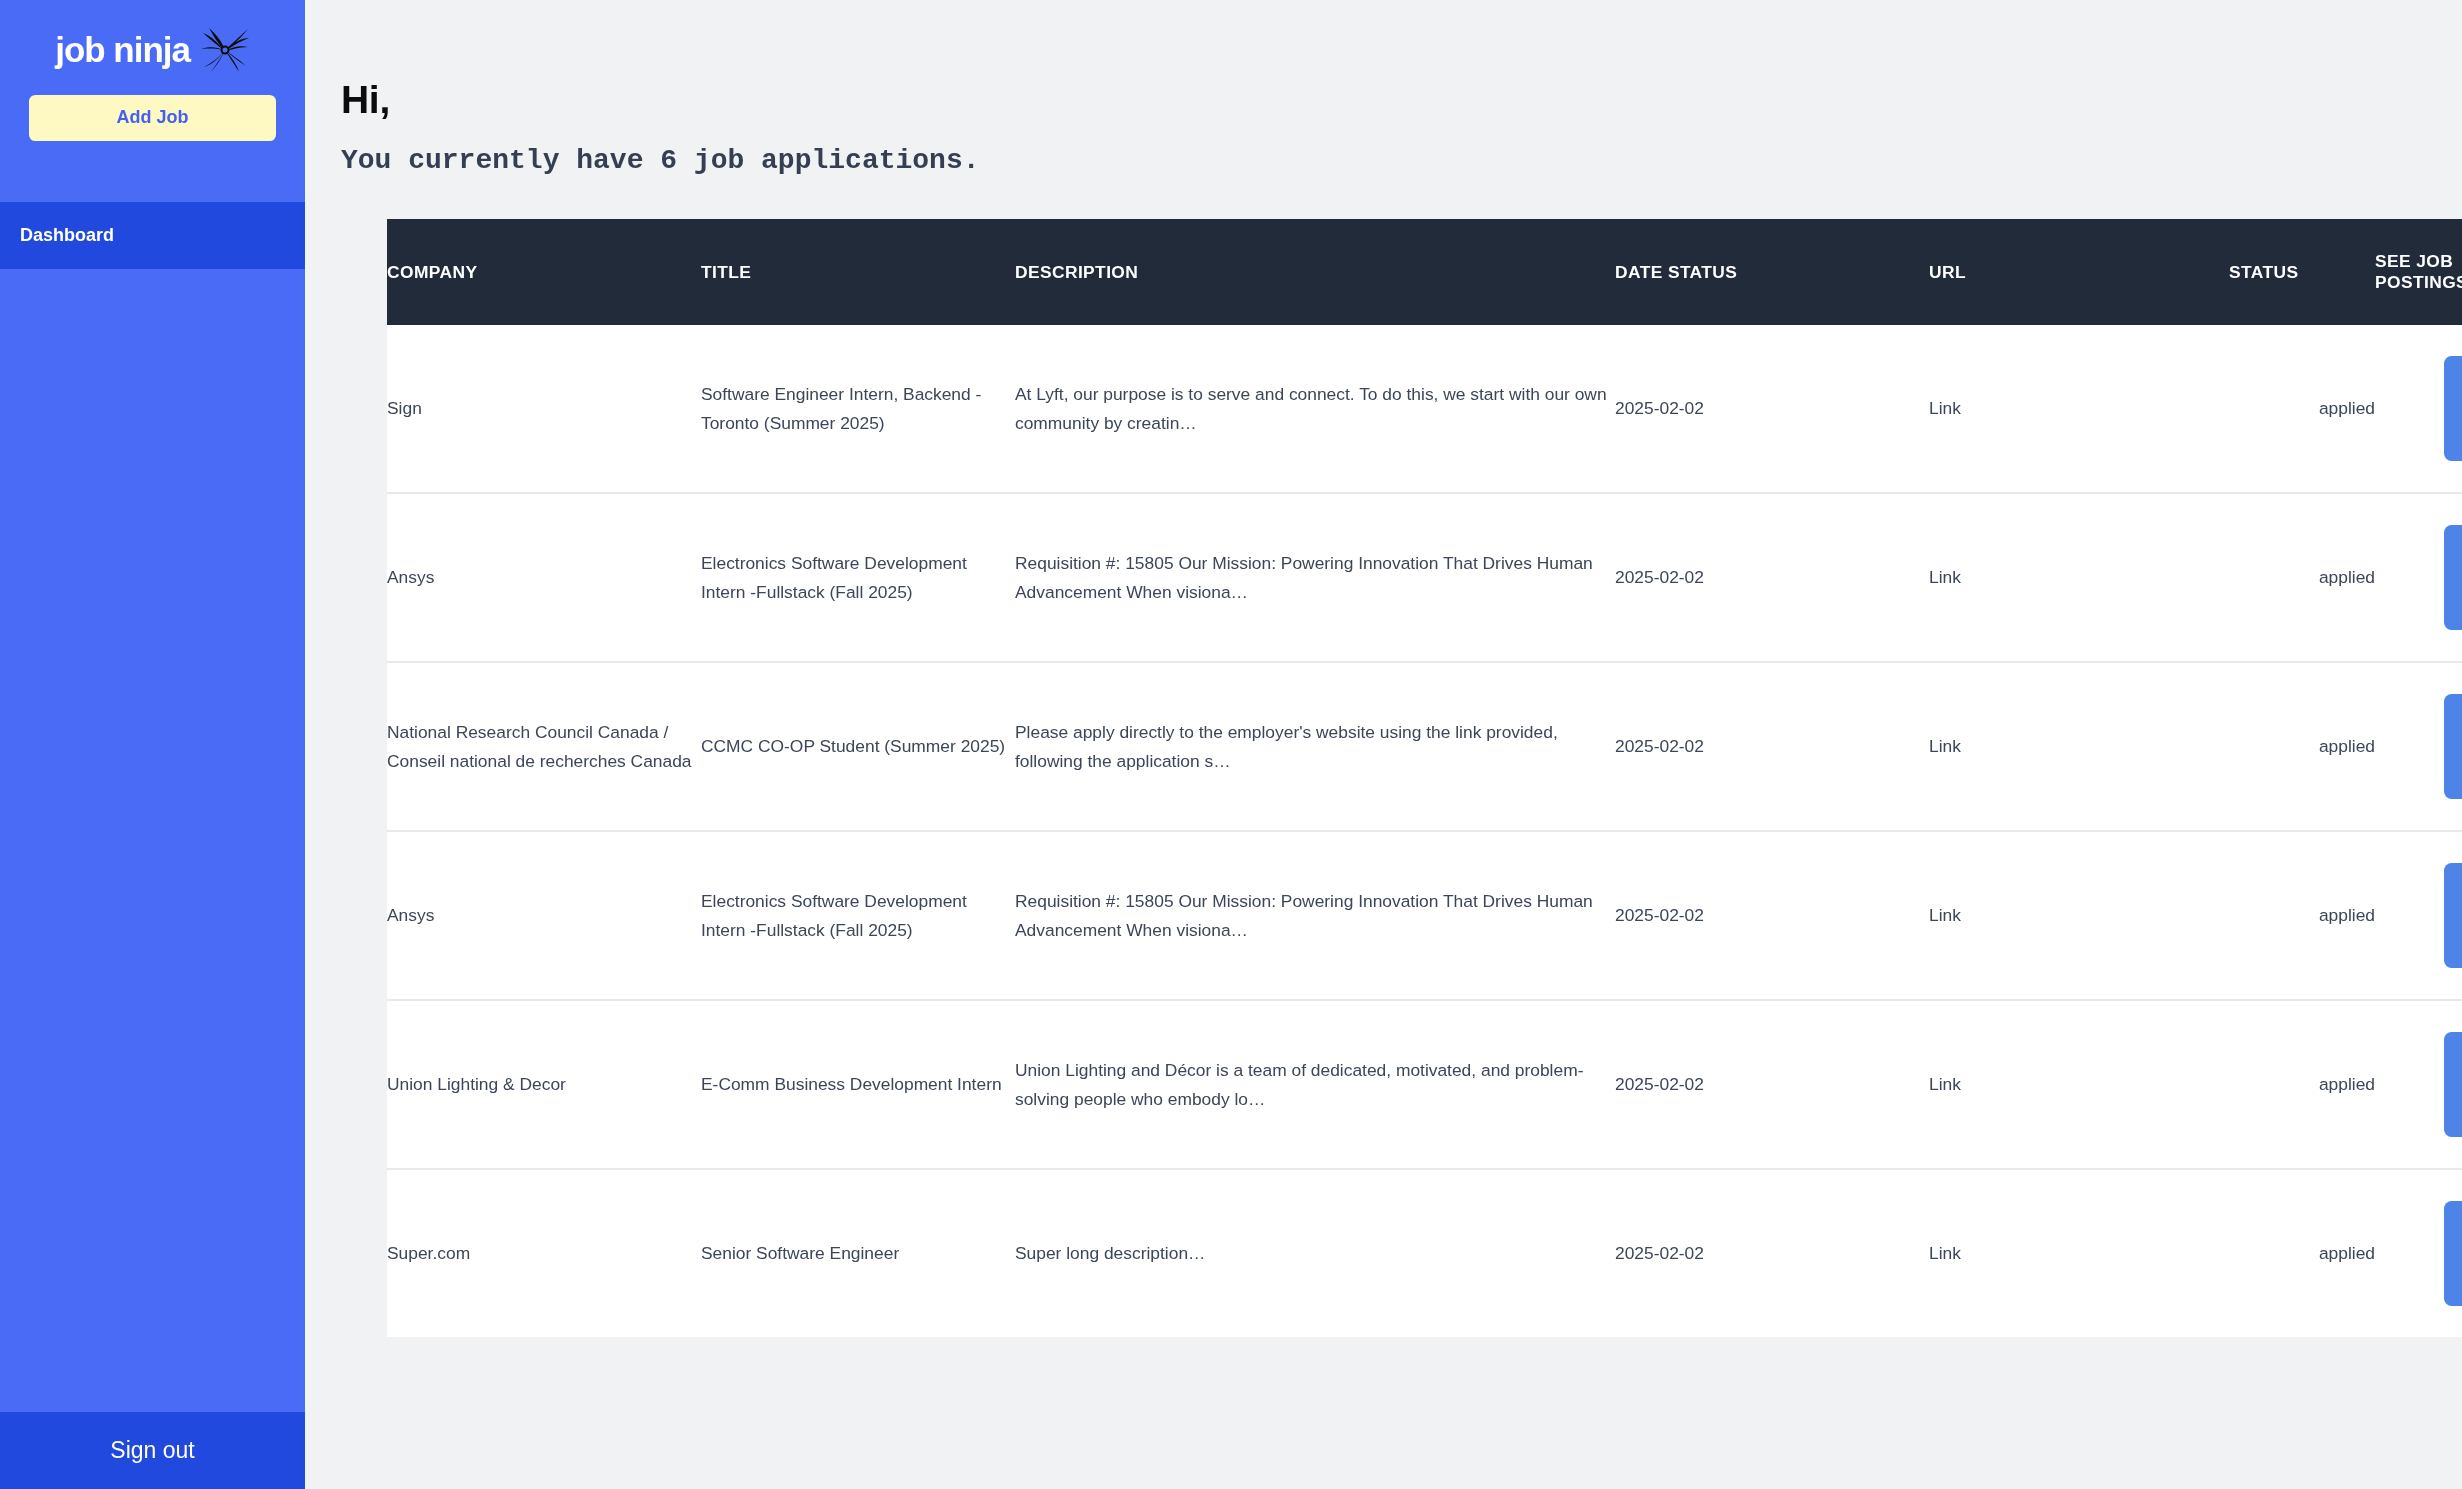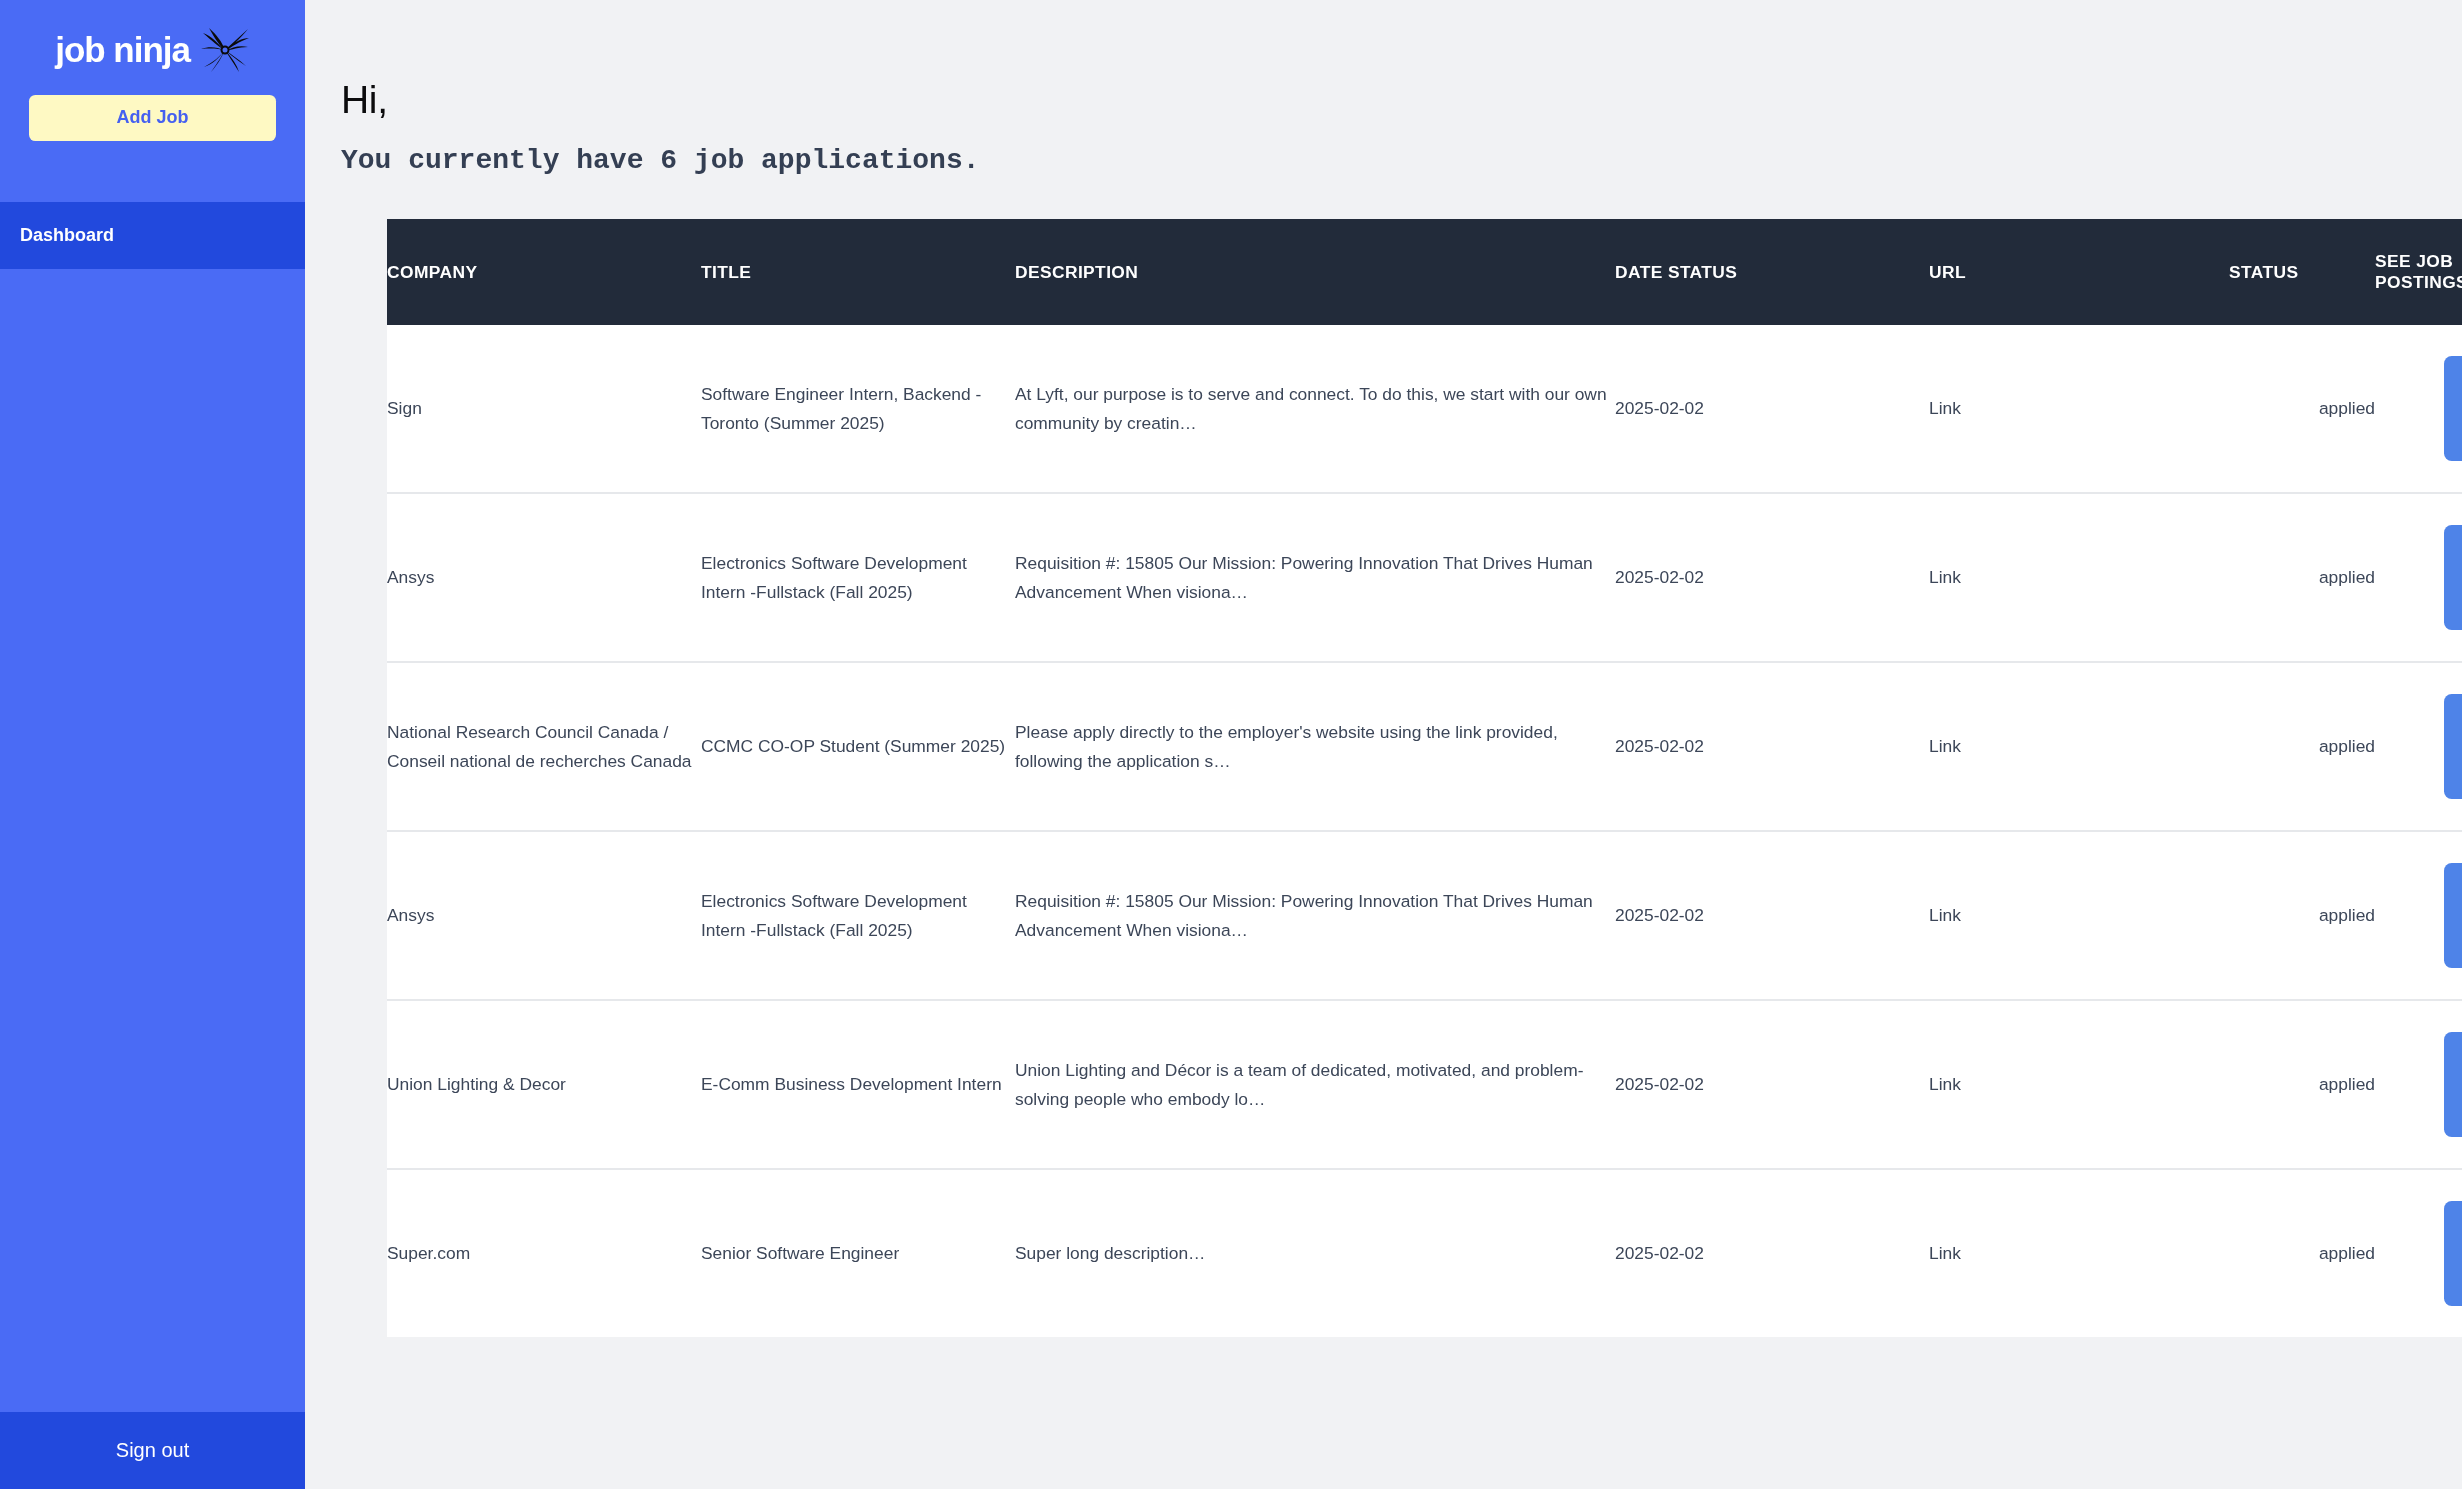--- a/index.html
+++ b/index.html
@@ -55,38 +55,38 @@
     font-weight: 700;
     cursor: pointer;
   }
   .nav-item.active { background: #2249dd; }
   .sidebar-spacer { flex: 1 1 auto; }
   .signout {
     height: 77px;
     background: #2249dd;
     display: flex; align-items: center; justify-content: center;
     color: #ffffff;
-    font-size: 20px;
+    font-size: 23px;
     font-weight: 400;
     cursor: pointer;
   }
 
   
   .main {
     flex: 1 1 auto;
     height: 1489px;
     background: #f1f2f4;
     padding: 0 70px 0 36px;
     overflow: hidden;
   }
   .greeting {
     margin-top: 78px;
     color: #0c0c0d;
     font-size: 39px;
-    font-weight: 400;
+    font-weight: 700;
     letter-spacing: -0.3px;
   }
   .subtitle {
     margin-top: 23px;
     color: #343f53;
     font-size: 28px;
     font-weight: 700;
     font-family: Liberation Mono, monospace;
   }
 

